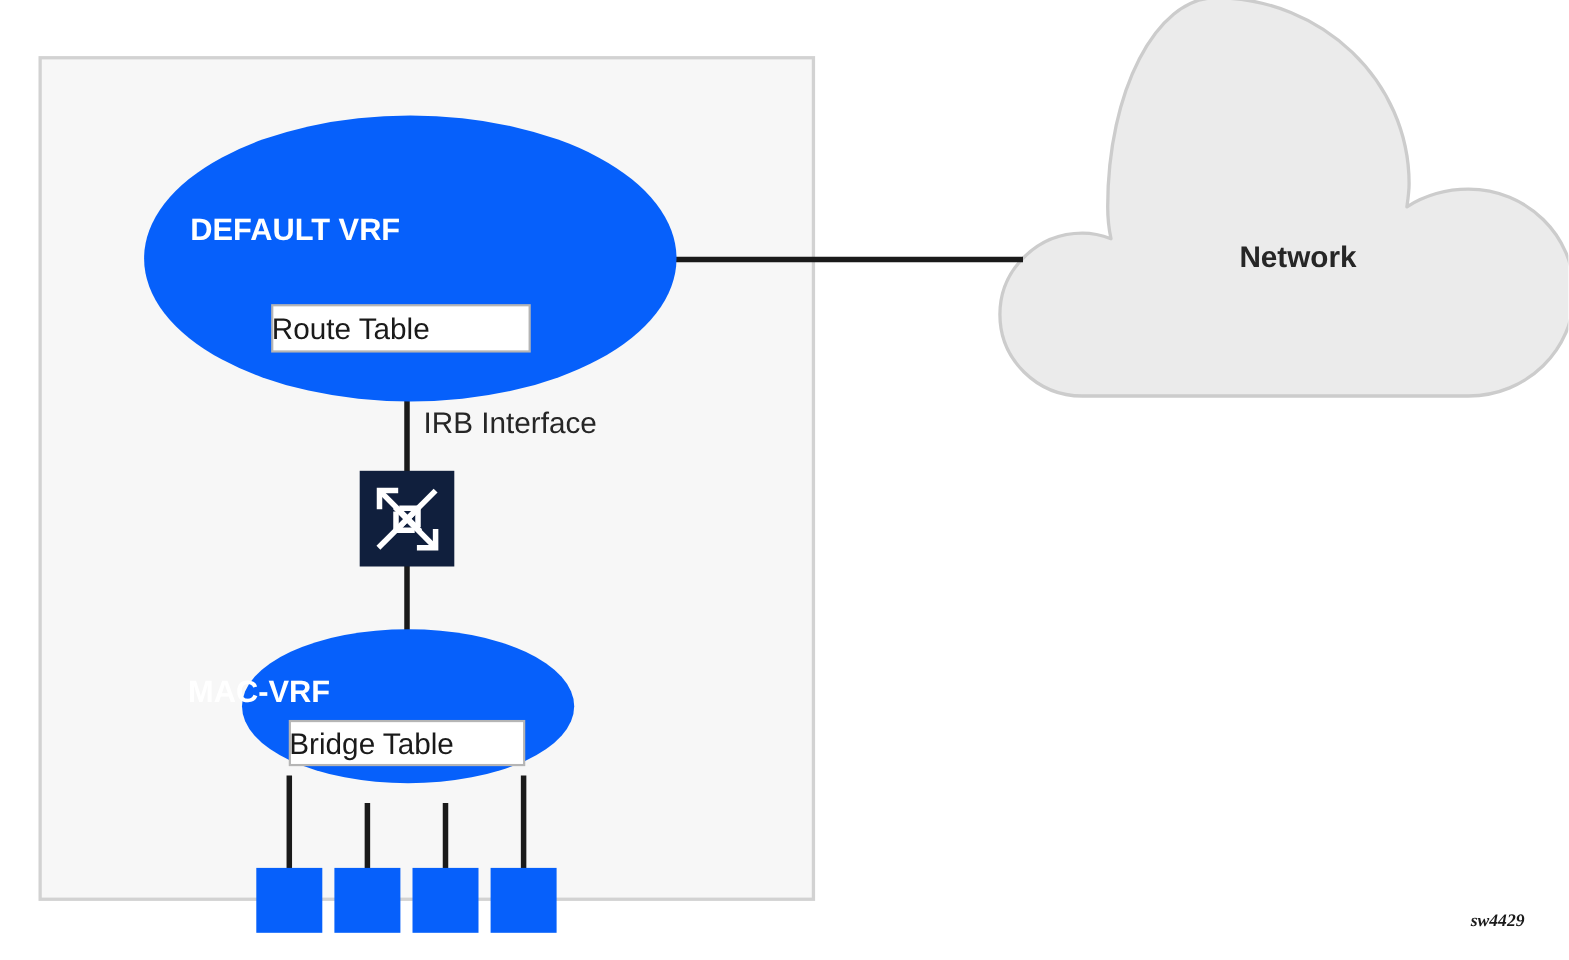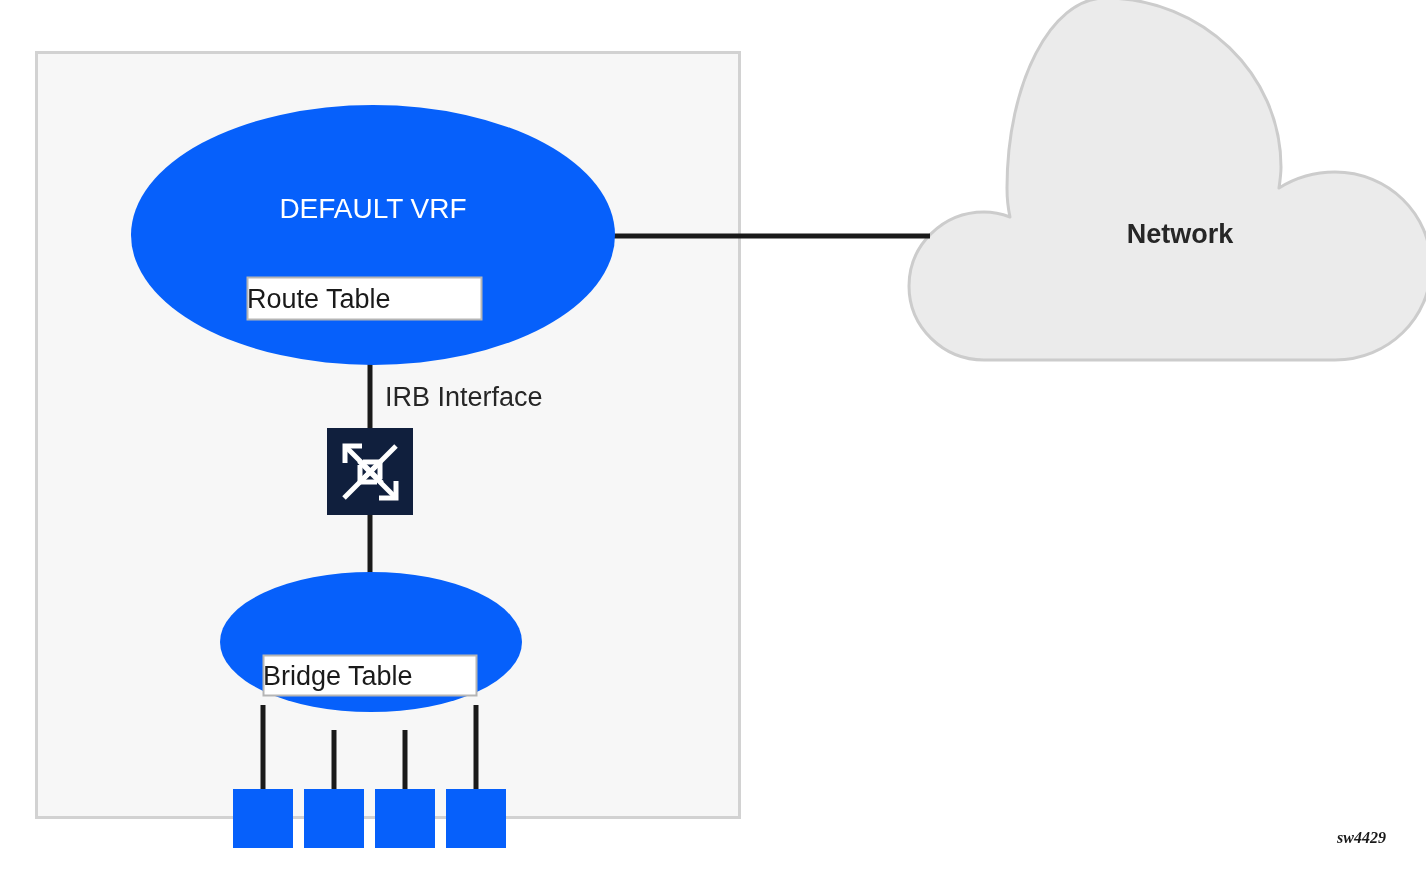--- a/index.html
+++ b/index.html
@@ -27,23 +27,22 @@
     height: 873px;
   }
   .lbl {
     position: absolute;
     white-space: pre;
     line-height: 1.12;
     pointer-events: none;
   }
   .vrf-title {
     color: #ffffff;
-    font-weight: normal;
+    font-weight: bold;
     font-size: 28px;
-    text-align: center;
   }
   .table-text {
     color: #1a1a1a;
     font-size: 27px;
   }
   .edge-label {
     color: #262626;
     font-size: 27px;
   }
   .cloud-label {
@@ -125,22 +124,23 @@
     <rect x="304" y="789" width="60" height="59" fill="#0660fb"></rect>
     <rect x="375" y="789" width="60" height="59" fill="#0660fb"></rect>
     <rect x="446" y="789" width="60" height="59" fill="#0660fb"></rect>
   </svg>
 
   <div class="lbl vrf-title" style="left:173px; top:193px; width:400px;">DEFAULT VRF</div>
 
 
   <div class="lbl table-text" style="left:247px; top:284px; width:234px;">Route Table</div>
 
-  <div class="lbl edge-label" style="left:385px; top:382px;">IRB Interface</div>
+  <div class="lbl edge-label" style="left:385px; top:370px;">IRB Interface</div>
 
+  <div class="lbl vrf-title" style="left:171px; top:613px; width:400px;">MAC-VRF</div>
 
   <div class="lbl table-text" style="left:263px; top:661px; width:213px;">Bridge Table</div>
 
   <div class="lbl cloud-label" style="left:1010px; top:219px; width:340px;">Network</div>
 
   <div class="lbl watermark" style="left:1337px; top:829px;">sw4429</div>
 
 </div>
 
 </body></html>

